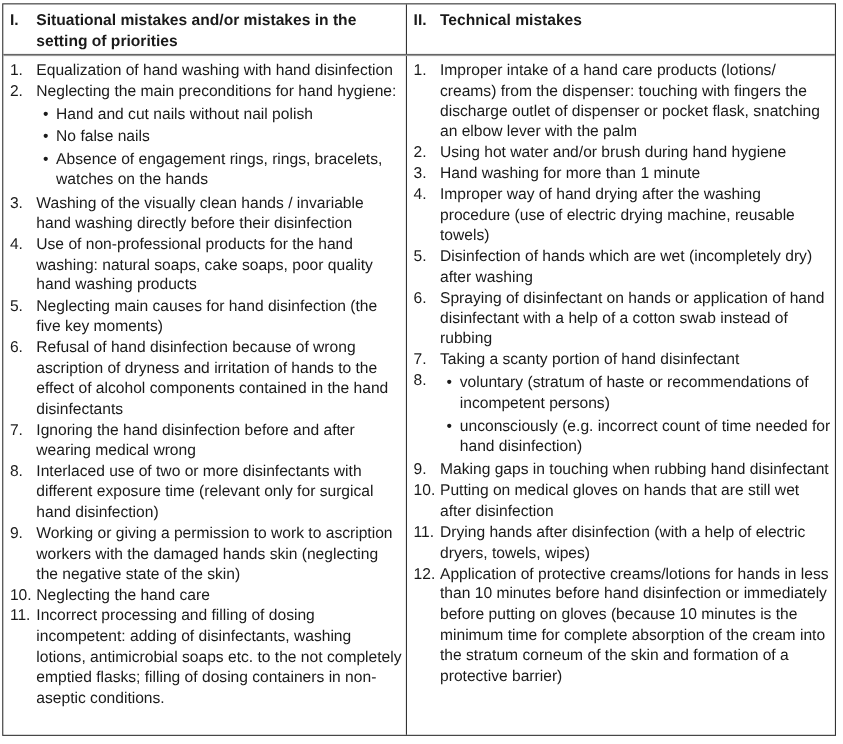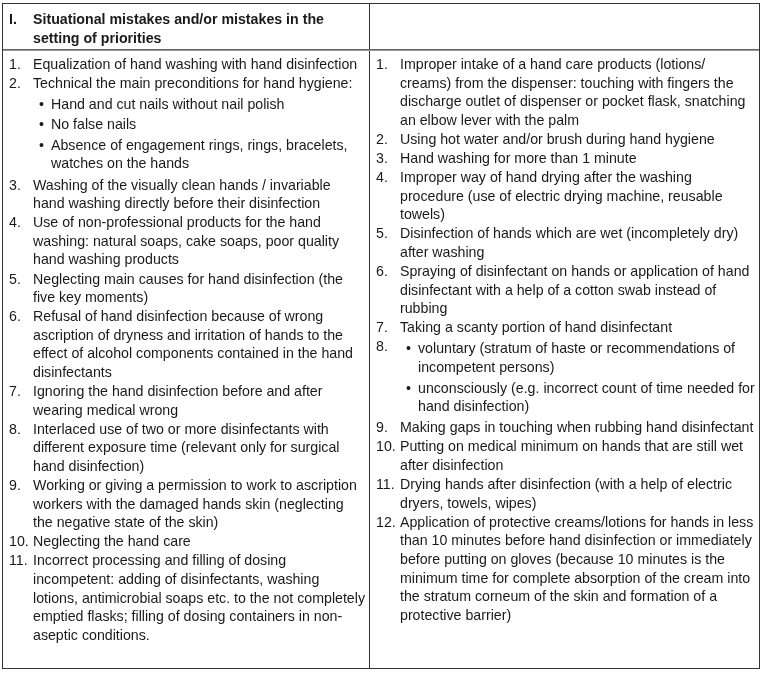--- a/index.html
+++ b/index.html
@@ -40,21 +40,21 @@
     <div class="body">
         <div class="item">
           <span class="num">1.</span>
           <div class="txt">
             <div>Equalization of hand washing with hand disinfection</div>
           </div>
         </div>
         <div class="item">
           <span class="num">2.</span>
           <div class="txt">
-            <div>Technical the main preconditions for hand hygiene:</div>
+            <div>Neglecting the main preconditions for hand hygiene:</div>
             <ul class="bullets">
               <li>
                 <span class="dot">•</span>
                 <span>Hand and cut nails without nail polish</span>
               </li>
               <li>
                 <span class="dot">•</span>
                 <span>No false nails</span>
               </li>
               <li>
@@ -115,20 +115,24 @@
         <div class="item">
           <span class="num">11.</span>
           <div class="txt">
             <div>Incorrect processing and filling of dosing incompetent: adding of disinfectants, washing lotions, antimicrobial soaps etc. to the not completely emptied flasks; filling of dosing containers in non-aseptic conditions.</div>
           </div>
         </div>
       </div>
   </div>
 
   <div class="col right">
+    <div class="hdr">
+      <span class="num">II.</span>
+      <span>Technical mistakes</span>
+    </div>
     <div class="body">
         <div class="item">
           <span class="num">1.</span>
           <div class="txt">
             <div>Improper intake of a hand care products (lotions/ creams) from the dispenser: touching with fingers the discharge outlet of dispenser or pocket flask, snatching an elbow lever with the palm</div>
           </div>
         </div>
         <div class="item">
           <span class="num">2.</span>
           <div class="txt">
@@ -182,21 +186,21 @@
         </div>
         <div class="item">
           <span class="num">9.</span>
           <div class="txt">
             <div>Making gaps in touching when rubbing hand disinfectant</div>
           </div>
         </div>
         <div class="item">
           <span class="num">10.</span>
           <div class="txt">
-            <div>Putting on medical minimum on hands that are still wet after disinfection</div>
+            <div>Putting on medical gloves on hands that are still wet after disinfection</div>
           </div>
         </div>
         <div class="item">
           <span class="num">11.</span>
           <div class="txt">
             <div>Drying hands after disinfection (with a help of electric dryers, towels, wipes)</div>
           </div>
         </div>
         <div class="item">
           <span class="num">12.</span>

